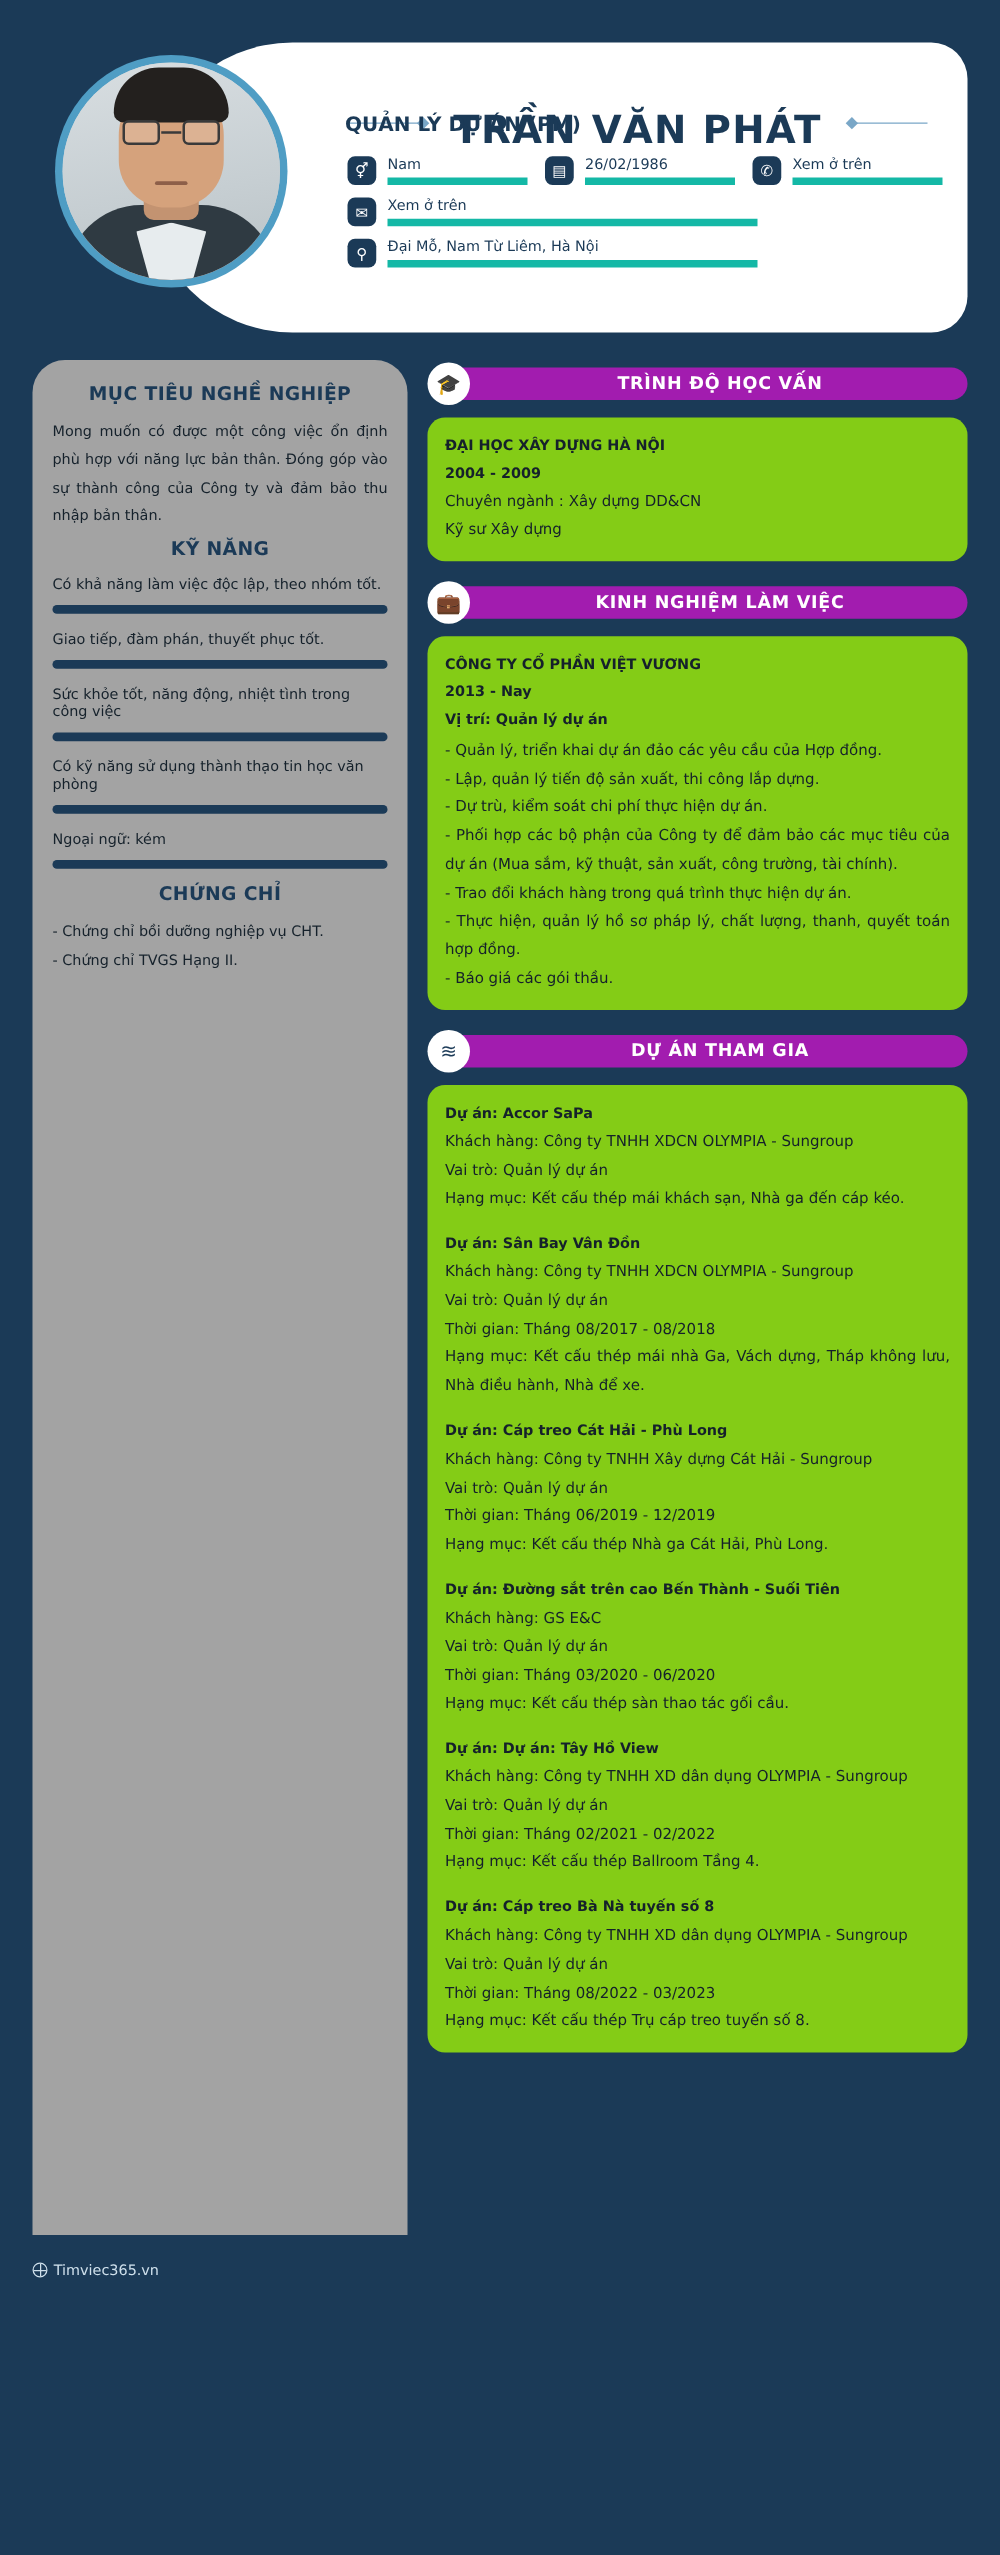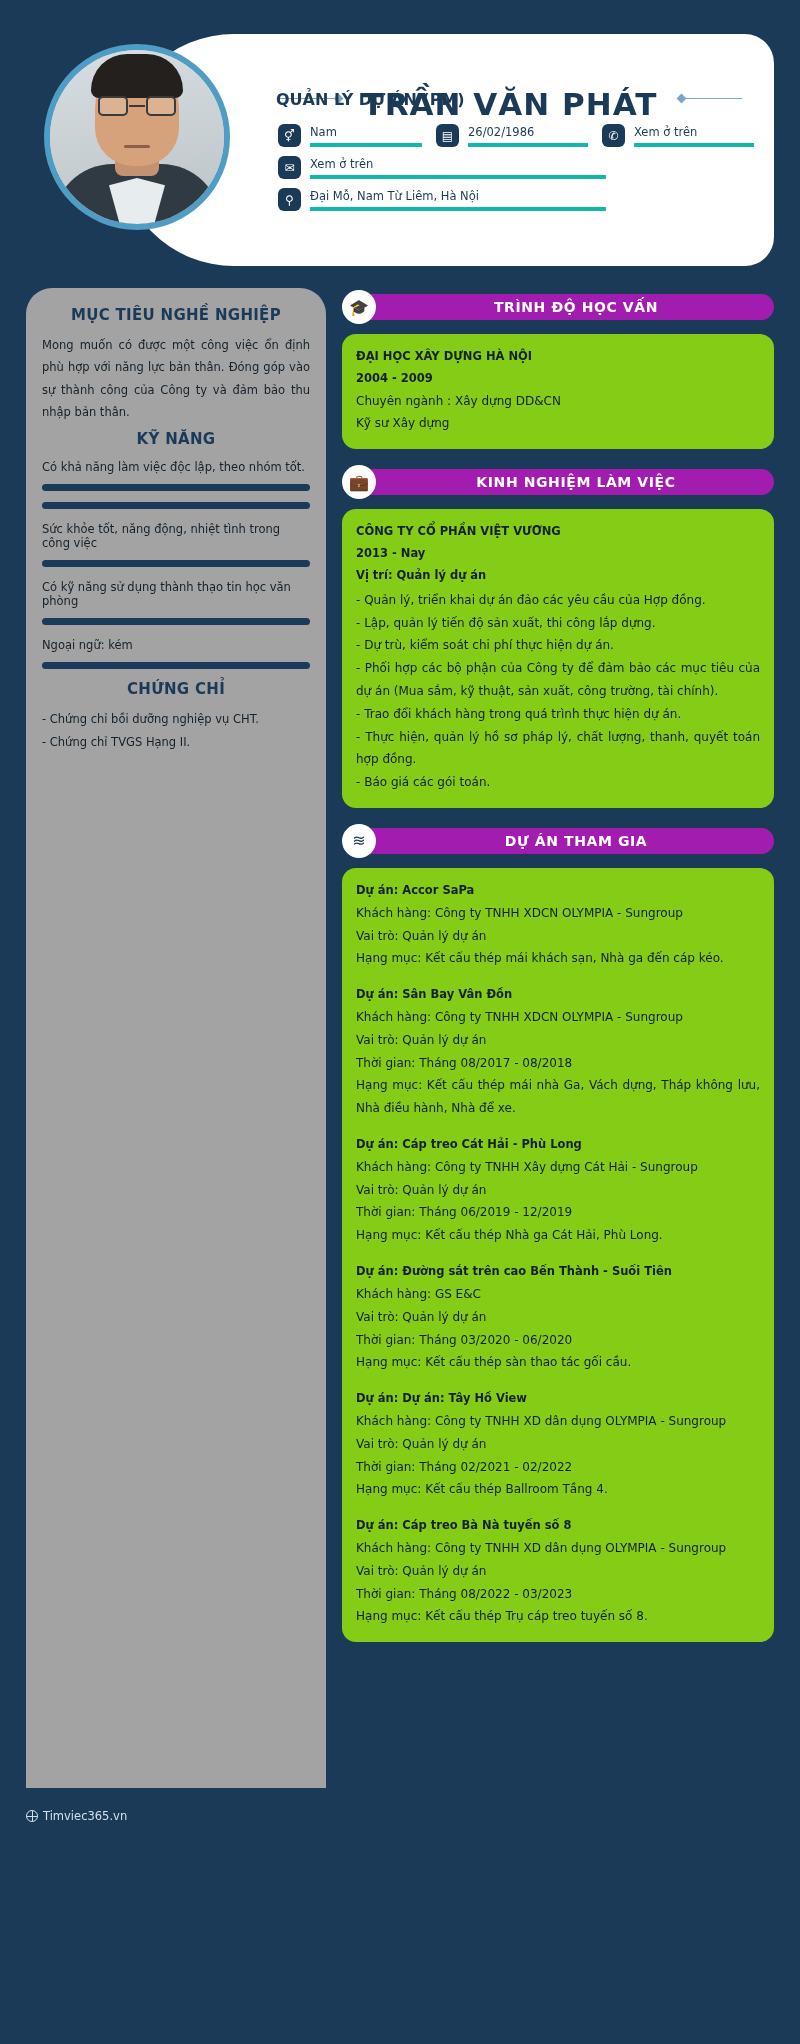--- a/index.html
+++ b/index.html
@@ -110,21 +110,21 @@
     border-radius: 6px;
     color: #fff;
     font-size: 12px;
     display: flex; align-items: center; justify-content: center;
     flex: none;
     margin-right: 9px;
   }
   .c-text {
     font-size: 11.5px;
     color: #1b3a57;
-    border-bottom: 4px solid #14b8a6;
+    border-bottom: 6px solid #14b8a6;
     padding-bottom: 4px;
     white-space: nowrap;
   }
   .c-text.w1 { width: 112px; }
   .c-text.w2 { width: 120px; }
   .c-text.w3 { width: 120px; }
   .c-text.wide { width: 296px; }
   .c-item + .c-item { margin-left: 14px; }
 
   
@@ -293,20 +293,21 @@
     <div class="left-col">
       <div class="left-panel">
 
         <div class="l-title first">MỤC TIÊU NGHỀ NGHIỆP</div>
         <div class="l-para">Mong muốn có được một công việc ổn định phù hợp với năng lực bản thân. Đóng góp vào sự thành công của Công ty và đảm bảo thu nhập bản thân.</div>
 
         <div class="l-title">KỸ NĂNG</div>
 
         <div class="skill">Có khả năng làm việc độc lập, theo nhóm tốt.</div>
         <div class="skill-bar"></div>
+        <div class="skill">Giao tiếp, đàm phán, thuyết phục tốt.</div>
         <div class="skill-bar"></div>
         <div class="skill">Sức khỏe tốt, năng động, nhiệt tình trong công việc</div>
         <div class="skill-bar"></div>
         <div class="skill">Có kỹ năng sử dụng thành thạo tin học văn phòng</div>
         <div class="skill-bar"></div>
         <div class="skill">Ngoại ngữ: kém</div>
         <div class="skill-bar"></div>
 
         <div class="l-title">CHỨNG CHỈ</div>
         <div class="cert-line">- Chứng chỉ bồi dưỡng nghiệp vụ CHT.</div>
@@ -335,21 +336,21 @@
       <div class="r-card">
         <div class="r-b">CÔNG TY CỔ PHẦN VIỆT VƯƠNG</div>
         <div class="r-b">2013 - Nay</div>
         <div class="r-b">Vị trí: Quản lý dự án</div>
         <div class="r-t sp">- Quản lý, triển khai dự án đảo các yêu cầu của Hợp đồng.</div>
         <div class="r-t">- Lập, quản lý tiến độ sản xuất, thi công lắp dựng.</div>
         <div class="r-t">- Dự trù, kiểm soát chi phí thực hiện dự án.</div>
         <div class="r-t">- Phối hợp các bộ phận của Công ty để đảm bảo các mục tiêu của dự án (Mua sắm, kỹ thuật, sản xuất, công trường, tài chính).</div>
         <div class="r-t">- Trao đổi khách hàng trong quá trình thực hiện dự án.</div>
         <div class="r-t">- Thực hiện, quản lý hồ sơ pháp lý, chất lượng, thanh, quyết toán hợp đồng.</div>
-        <div class="r-t">- Báo giá các gói toán.</div>
+        <div class="r-t">- Báo giá các gói thầu.</div>
       </div>
 
       <div class="sec-head">
         <div class="sec-badge">≋</div>
         <div class="sec-bar">DỰ ÁN THAM GIA</div>
       </div>
       <div class="r-card">
 
         <div class="proj">
           <div class="r-b">Dự án: Accor SaPa</div>

